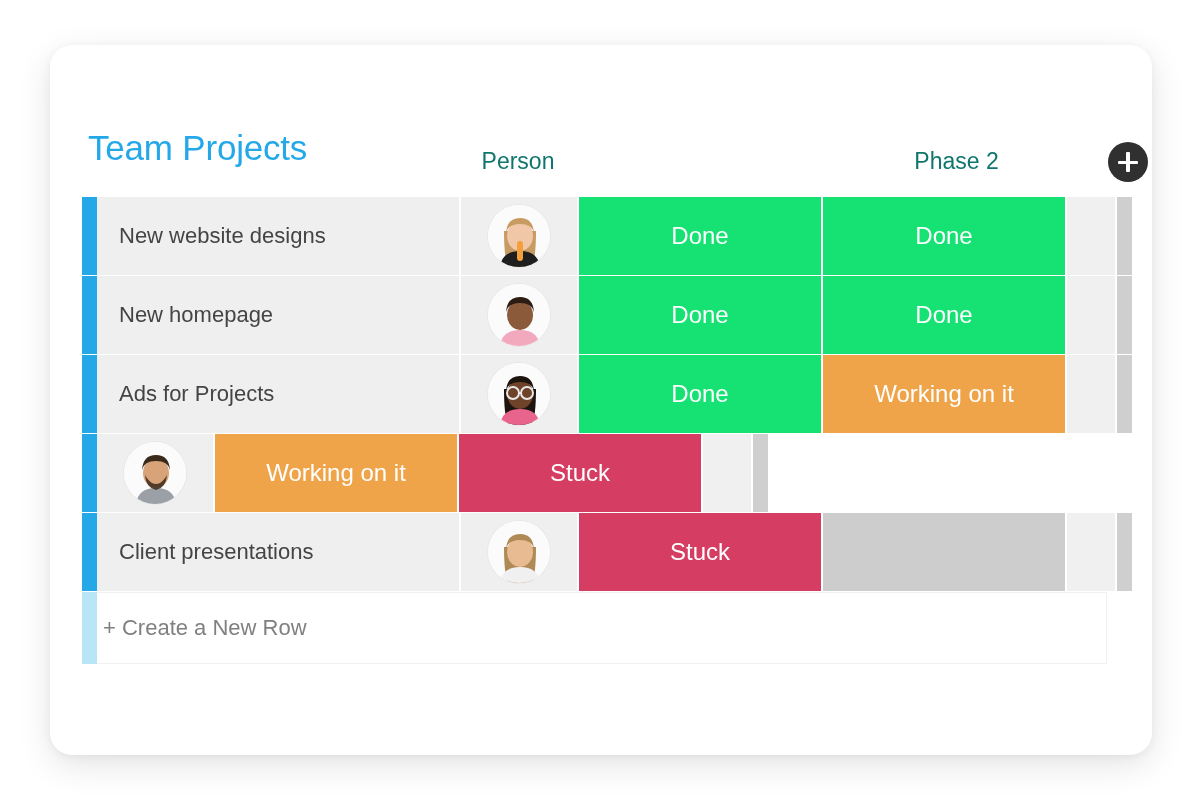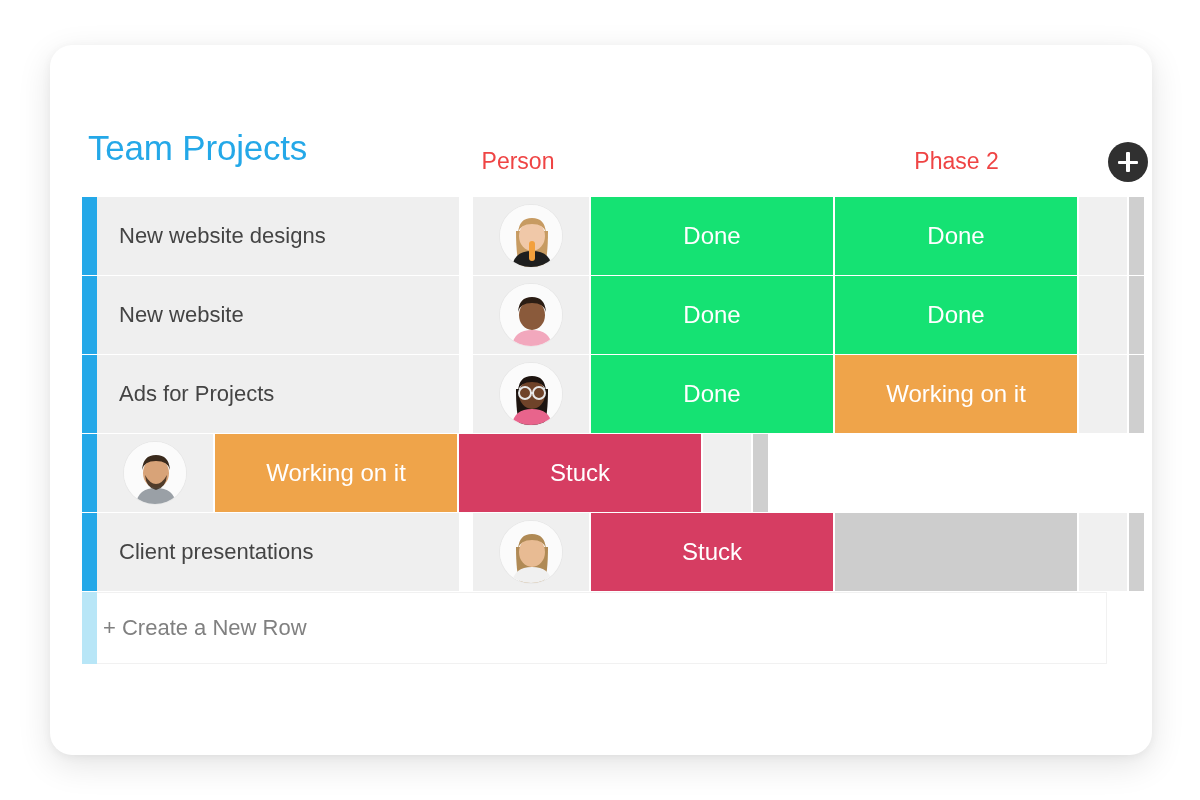--- a/index.html
+++ b/index.html
@@ -46,21 +46,21 @@
     top: 8px;
     font-size: 35px;
     color: #24a8e8;
     letter-spacing: -0.2px;
     white-space: nowrap;
   }
   .col-head {
     position: absolute;
     top: 28px;
     font-size: 23px;
-    color: #ef4444;
+    color: #0f766e;
     text-align: center;
     white-space: nowrap;
   }
   .col-head.person { left: 372px; width: 116px; }
   .col-head.phase1 { left: 488px; width: 244px; }
   .col-head.phase2 { left: 747px; width: 243px; }
 
   .add-column-button {
     position: absolute;
     left: 1020px;
@@ -112,21 +112,21 @@
   .cell-name {
     flex: 0 0 362px;
     width: 362px;
     background: #efefef;
     display: flex;
     align-items: center;
     padding-left: 22px;
     box-sizing: border-box;
     font-size: 22px;
     color: #444444;
-    margin-right: 14px;
+    margin-right: 2px;
   }
 
   .cell-person {
     flex: 0 0 116px;
     width: 116px;
     background: #efefef;
     display: flex;
     align-items: center;
     justify-content: center;
     margin-right: 2px;
@@ -233,21 +233,21 @@
           </div>
           <div class="cell-status" style="background:#15e273">Done</div>
           <div class="cell-status" style="background:#15e273">Done</div>
           <div class="cell-extra"></div>
           <div class="scroll-track">
             <div class="scroll-thumb"></div>
           </div>
         </div>
         <div class="row">
           <div class="accent"></div>
-          <div class="cell-name">New website</div>
+          <div class="cell-name">New homepage</div>
           <div class="cell-person">
             <div class="avatar">
               <svg width="62" height="62" viewBox="0 0 62 62">
                 <rect width="62" height="62" fill="#fbfbfb"></rect>
                 <path d="M12 62 Q14 46 32 46 Q50 46 52 62 Z" fill="#f2a8bd"></path>
                 <ellipse cx="32" cy="31" rx="13" ry="15" fill="#8a5a3b"></ellipse>
                 <path d="M18 28 Q19 13 32 13 Q45 13 46 28 Q44 19 32 19 Q20 19 18 28 Z" fill="#2b1d14"></path>
               </svg>
             </div>
           </div>

